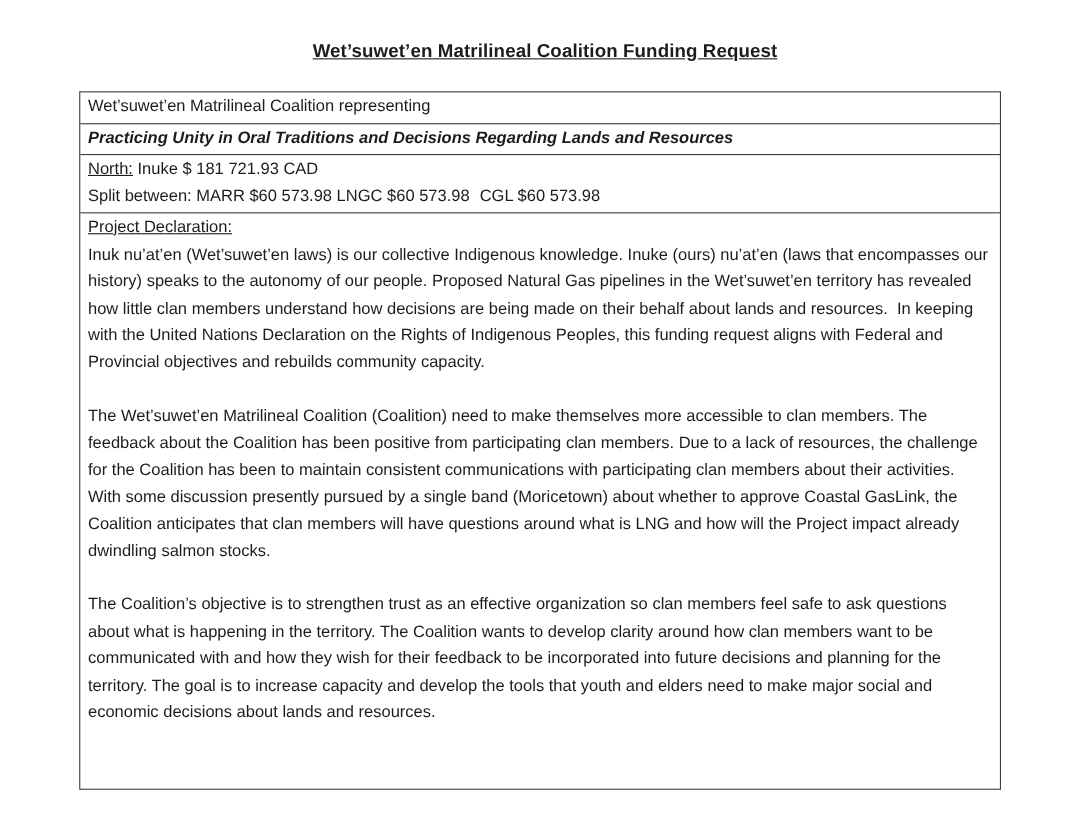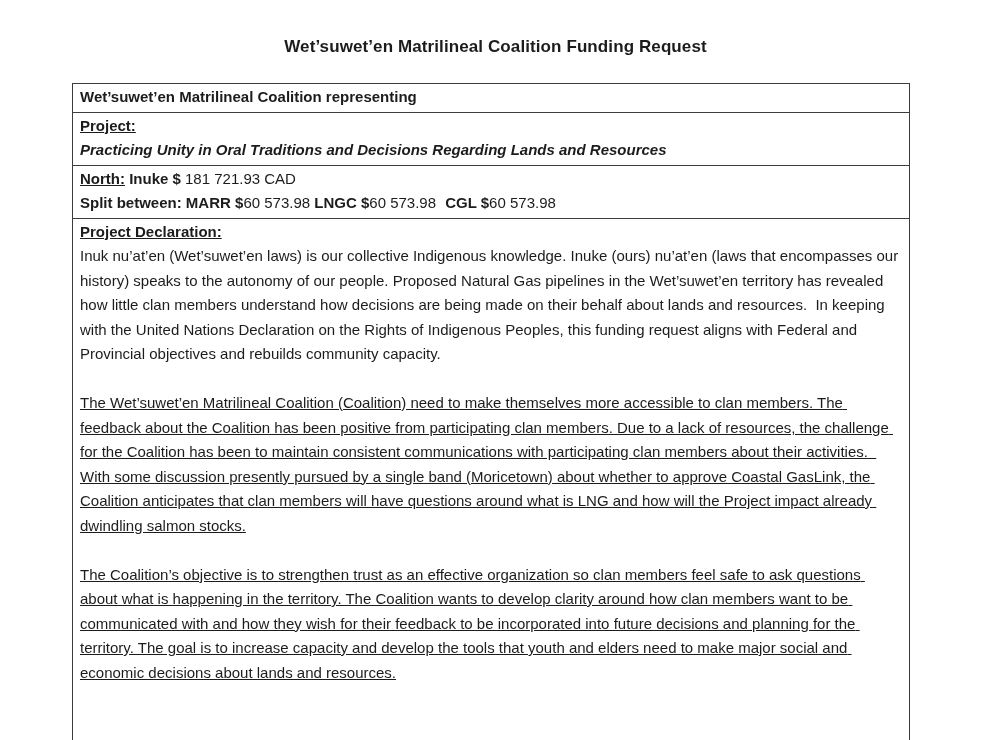--- a/index.html
+++ b/index.html
@@ -17,64 +17,64 @@
   }
   .doc-title {
     position: absolute;
     top: 37px;
     left: 0;
     width: 991px;
     text-align: center;
     font-size: 17px;
     font-weight: 700;
     letter-spacing: 0.1px;
+    text-decoration: underline;
   }
   .doc-table {
     position: absolute;
     left: 72px;
     top: 83px;
     width: 838px;
     box-sizing: border-box;
     border: 1.5px solid #3c3c3c;
     background: #ffffff;
   }
   .row {
     padding: 1px 7px 2px 7px;
     font-size: 15px;
     line-height: 24.5px;
     border-top: 1px solid #3c3c3c;
   }
   .row:first-child { border-top: none; }
   .row-desc { min-height: 520px; }
-  .b { font-weight: 700; }
+  .b { font-weight: 400; }
   .u { text-decoration: underline; }
   .i { font-style: italic; font-weight: bold; }
   .para {
     margin: 0;
     white-space: pre-wrap;
   }
-  .para + .para { margin-top: 24.5px; text-decoration: underline; }
+  .para + .para { margin-top: 24.5px; }
   .split { white-space: nowrap; }
   .gap2 { margin-left: 5px; }
 </style>
 </head>
 <body>
 
 <div class="page">
 
   <div class="doc-title">Wet’suwet’en Matrilineal Coalition Funding Request</div>
 
   <div class="doc-table">
 
     <div class="row">
       <div class="b">Wet’suwet’en Matrilineal Coalition representing</div>
     </div>
 
     <div class="row">
-      <div><span class="b u">Project:</span></div>
       <div class="i">Practicing Unity in Oral Traditions and Decisions Regarding Lands and Resources</div>
     </div>
 
     <div class="row">
       <div><span class="b u">North:</span> <span class="b">Inuke $</span> <span>181 721.93 CAD</span></div>
       <div><span class="b">Split between:</span> <span class="split"><span class="b">MARR $</span><span>60 573.98</span></span> <span class="split"><span class="b">LNGC $</span><span>60 573.98</span></span> <span class="split gap2"><span class="b">CGL $</span><span>60 573.98</span></span></div>
     </div>
 
     <div class="row row-desc">
       <div><span class="b u">Project Declaration:</span></div>

